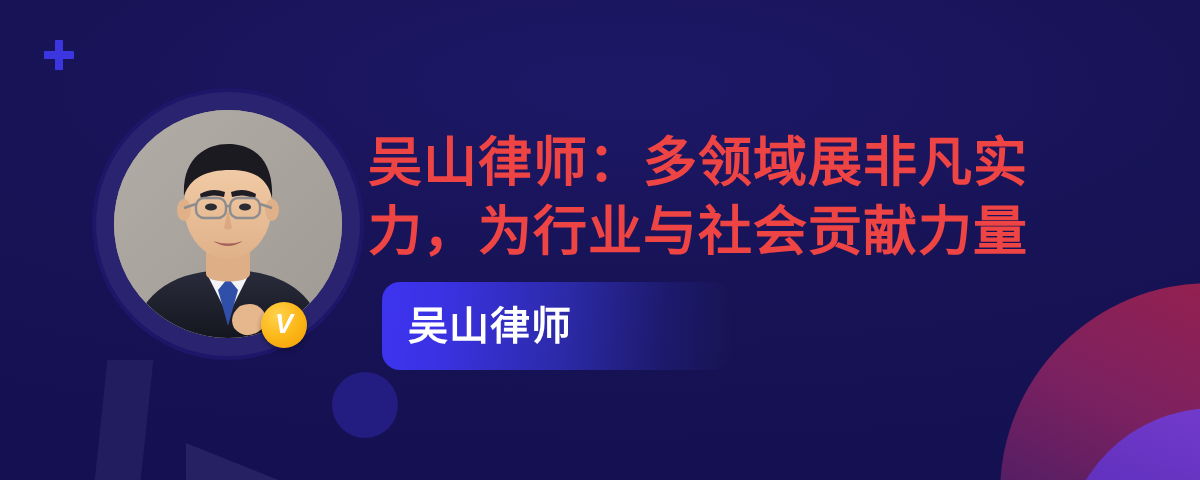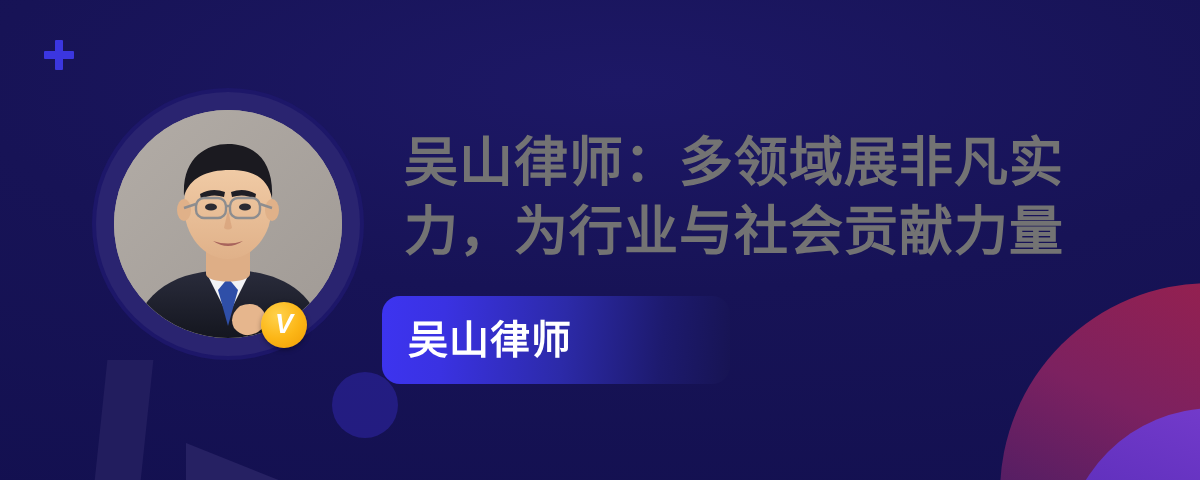--- a/index.html
+++ b/index.html
@@ -153,37 +153,37 @@
     font-size: 27px;
     font-weight: 700;
     font-style: italic;
     line-height: 1;
     transform: translateY(-1px);
   }
 
   
   .headline {
     position: absolute;
-    left: 404px;
+    left: 368px;
     top: 128px;
     width: 700px;
-    color: #737373;
+    color: #ef4444;
     font-size: 54px;
     font-weight: 700;
     line-height: 69px;
     letter-spacing: 1px;
     white-space: pre-wrap;
     z-index: 4;
   }
 
   
   .name-pill {
     position: absolute;
     left: 382px;
-    top: 296px;
+    top: 282px;
     width: 328px;
     height: 88px;
     border-radius: 18px;
     background: linear-gradient(95deg, #3d34f0 0%, #3a32e2 18%, #2c2aa8 52%, #1d1a6e 80%, #171453 100%);
     z-index: 3;
     padding-left: 20px;
   }
   .name-pill-text {
     position: absolute;
     left: 26px;

